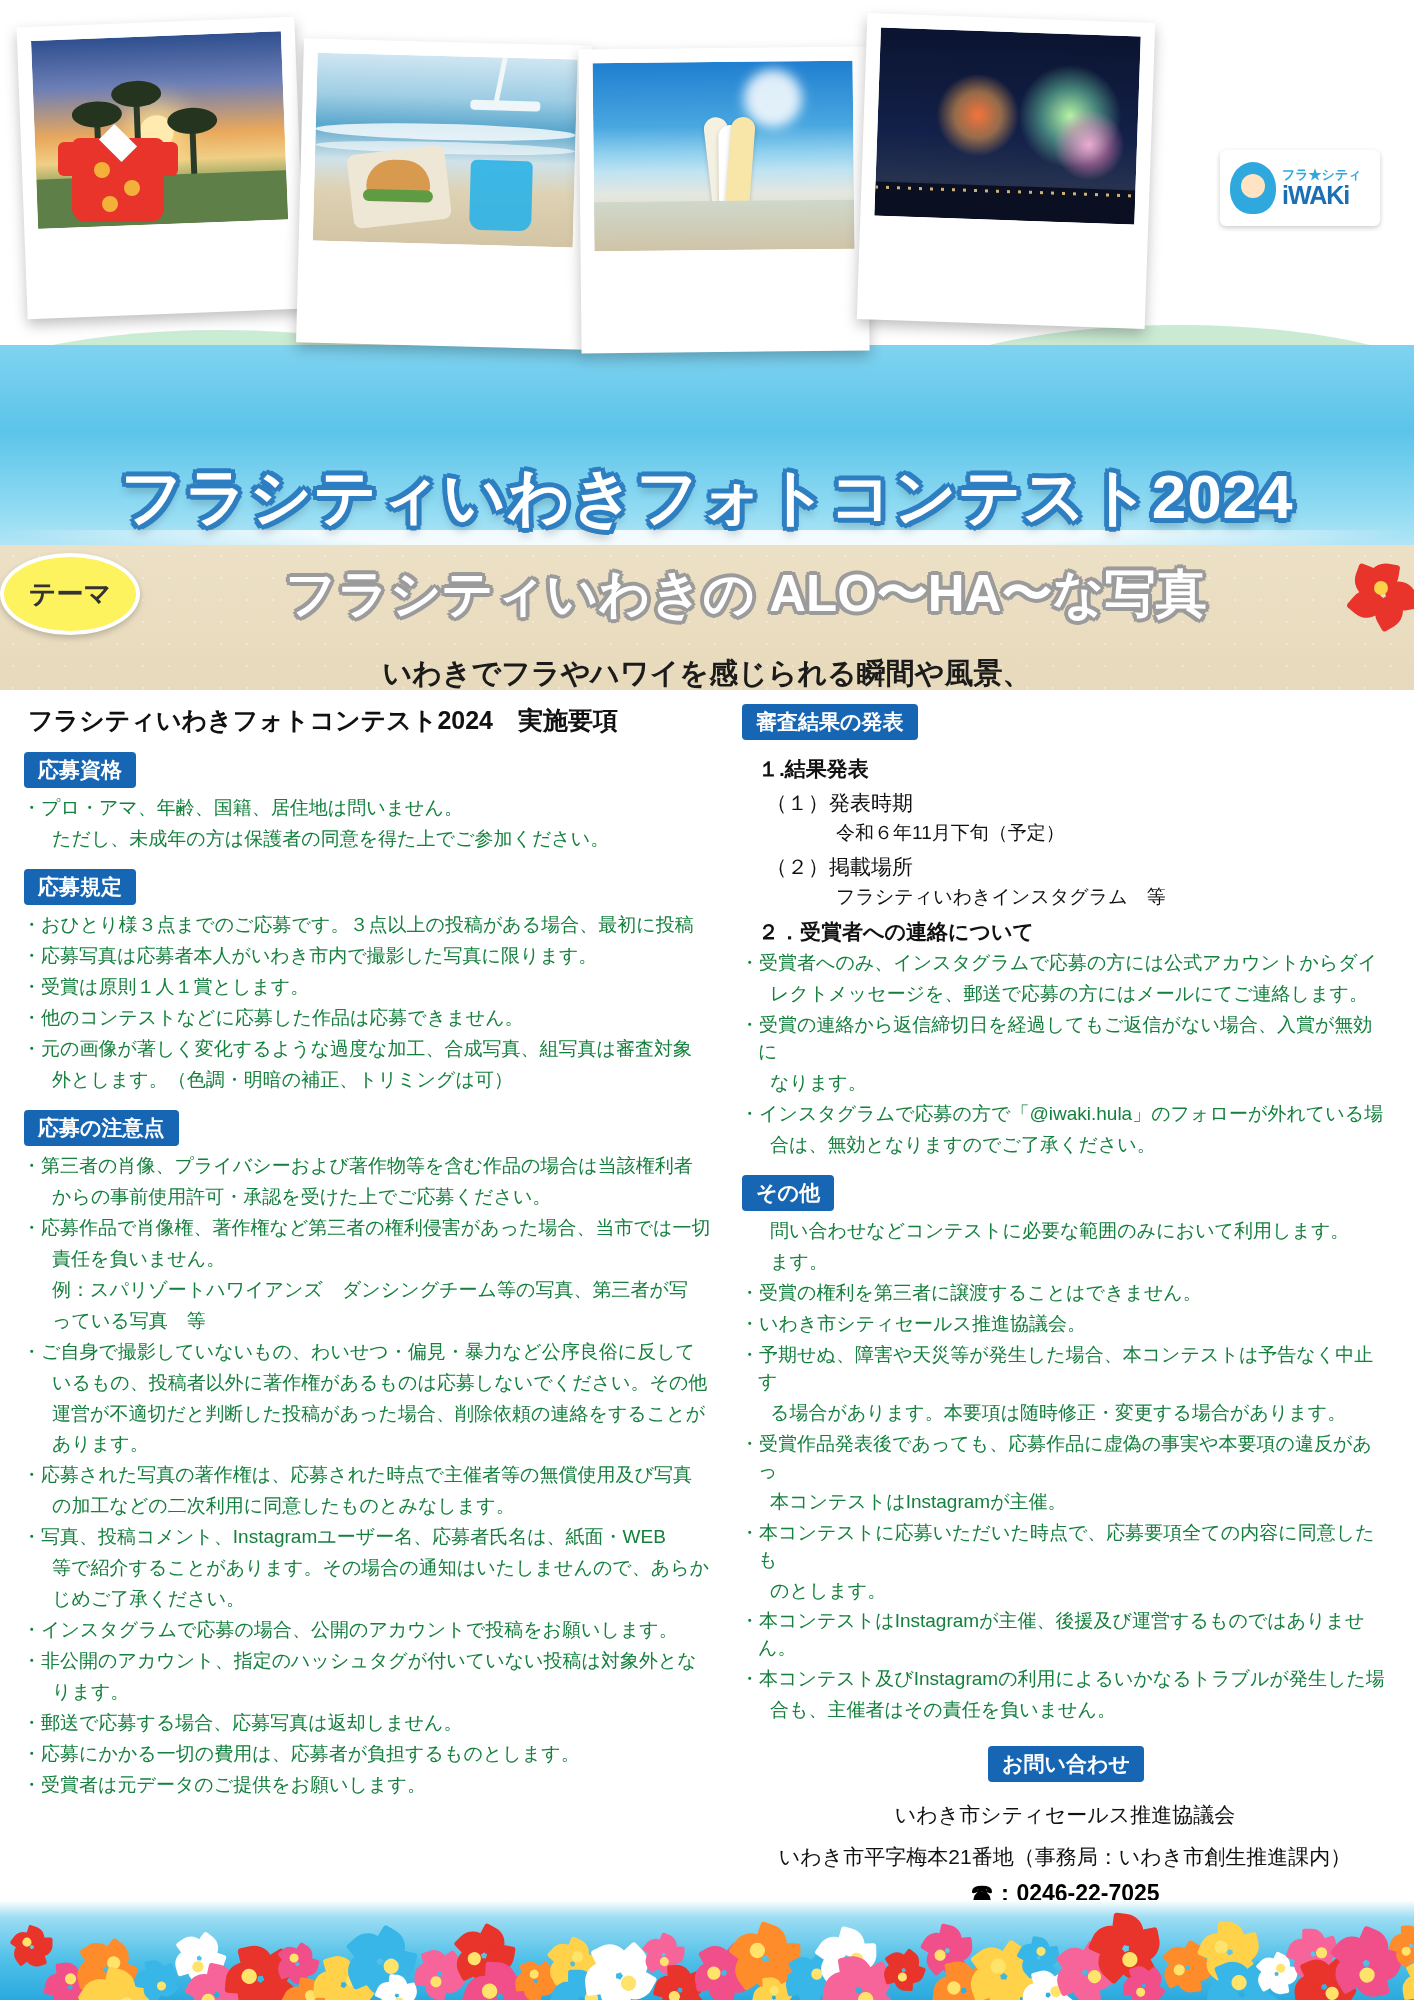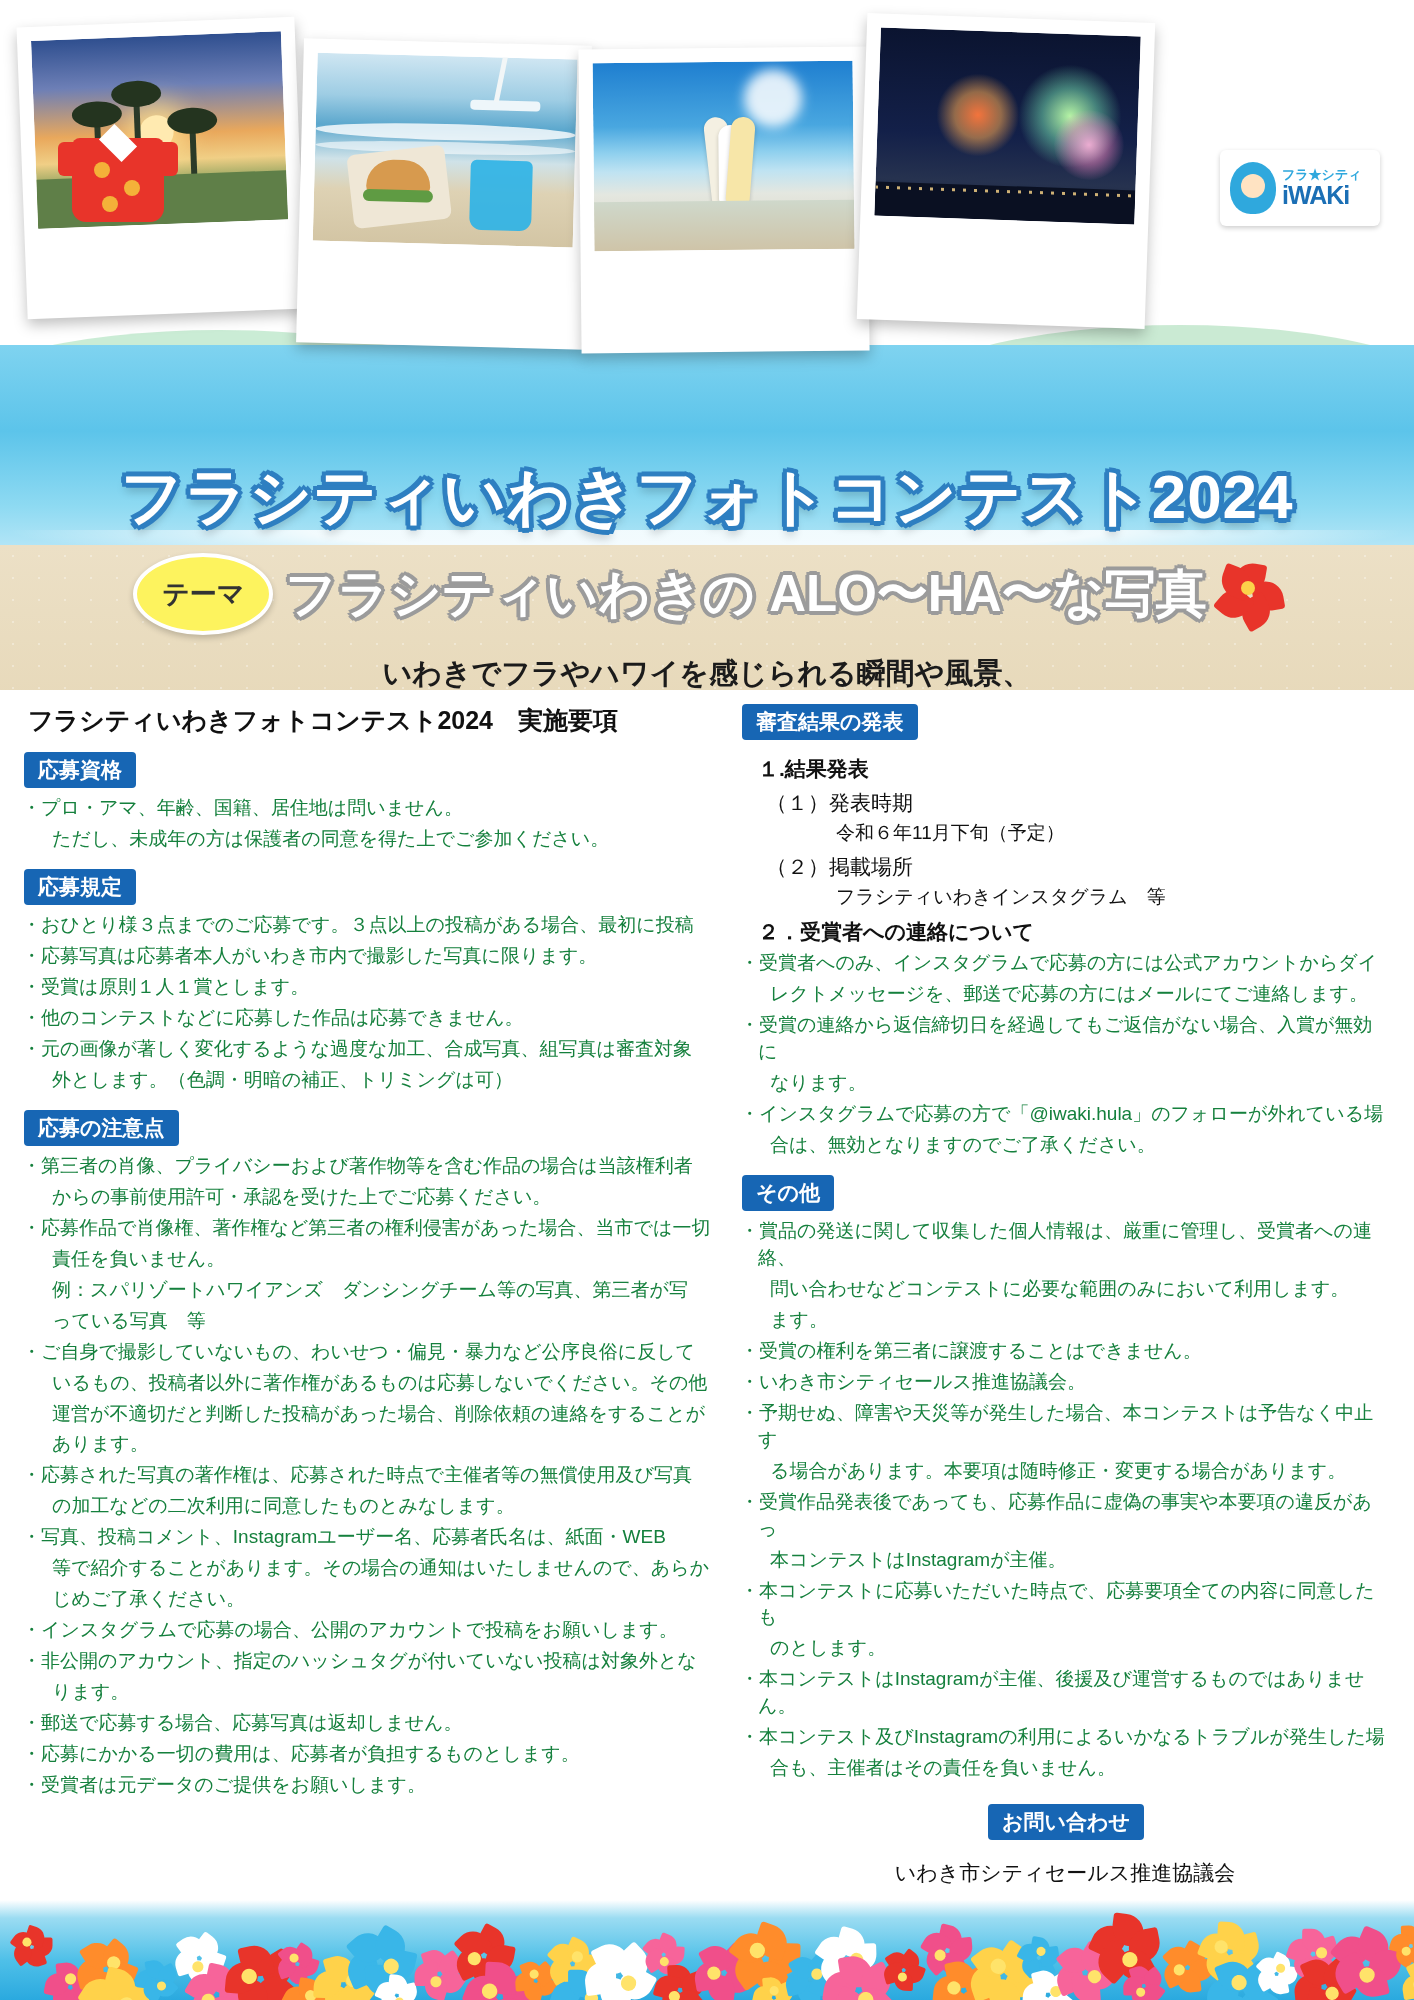--- a/index.html
+++ b/index.html
@@ -98,21 +98,21 @@
   
   .title-band{position:absolute;left:0;top:455px;width:1414px;}
   .main-title{
     text-align:center;font-size:62px;font-weight:bold;color:#ffffff;
     letter-spacing:1px;
     text-shadow:
       -4px -4px 0 #2e7fc1, 4px -4px 0 #2e7fc1, -4px 4px 0 #2e7fc1, 4px 4px 0 #2e7fc1,
       0 -5px 0 #2e7fc1, 0 5px 0 #2e7fc1, -5px 0 0 #2e7fc1, 5px 0 0 #2e7fc1,
       0 8px 10px rgba(0,0,0,.25);
   }
-  .theme-row{display:flex;align-items:center;justify-content:center;gap:12px;margin-top:14px;}
+  .theme-row{display:flex;align-items:center;justify-content:space-between;gap:12px;margin-top:14px;}
   .theme-badge{
     width:132px;height:74px;background:#fdf35e;border:4px solid #ffffff;border-radius:50%;
     display:flex;align-items:center;justify-content:center;color:#333;font-weight:bold;font-size:27px;
     box-shadow:0 3px 6px rgba(0,0,0,.2);
   }
   .theme-text{
     font-size:51px;font-weight:bold;color:#ffffff;
     text-shadow:
       -3px -3px 0 #9b9b9b, 3px -3px 0 #9b9b9b, -3px 3px 0 #9b9b9b, 3px 3px 0 #9b9b9b,
       0 -4px 0 #9b9b9b, 0 4px 0 #9b9b9b, -4px 0 0 #9b9b9b, 4px 0 0 #9b9b9b;
@@ -346,21 +346,20 @@
       <li>・受賞者へのみ、インスタグラムで応募の方には公式アカウントからダイ</li>
       <li class="nob">レクトメッセージを、郵送で応募の方にはメールにてご連絡します。</li>
       <li>・受賞の連絡から返信締切日を経過してもご返信がない場合、入賞が無効に</li>
       <li class="nob">なります。</li>
       <li>・インスタグラムで応募の方で「@iwaki.hula」のフォローが外れている場</li>
       <li class="nob">合は、無効となりますのでご了承ください。</li>
     </ul>
 
     <div class="sec-head">その他</div>
     <ul class="lst">
-      <li>・賞品の発送に関して収集した個人情報は、厳重に管理し、受賞者への連絡、</li>
       <li class="nob">問い合わせなどコンテストに必要な範囲のみにおいて利用します。</li>
       <li class="nob">ます。</li>
       <li>・受賞の権利を第三者に譲渡することはできません。</li>
       <li>・いわき市シティセールス推進協議会。</li>
       <li>・予期せぬ、障害や天災等が発生した場合、本コンテストは予告なく中止す</li>
       <li class="nob">る場合があります。本要項は随時修正・変更する場合があります。</li>
       <li>・受賞作品発表後であっても、応募作品に虚偽の事実や本要項の違反があっ</li>
       <li class="nob">本コンテストはInstagramが主催。</li>
       <li>・本コンテストに応募いただいた時点で、応募要項全ての内容に同意したも</li>
       <li class="nob">のとします。</li>

